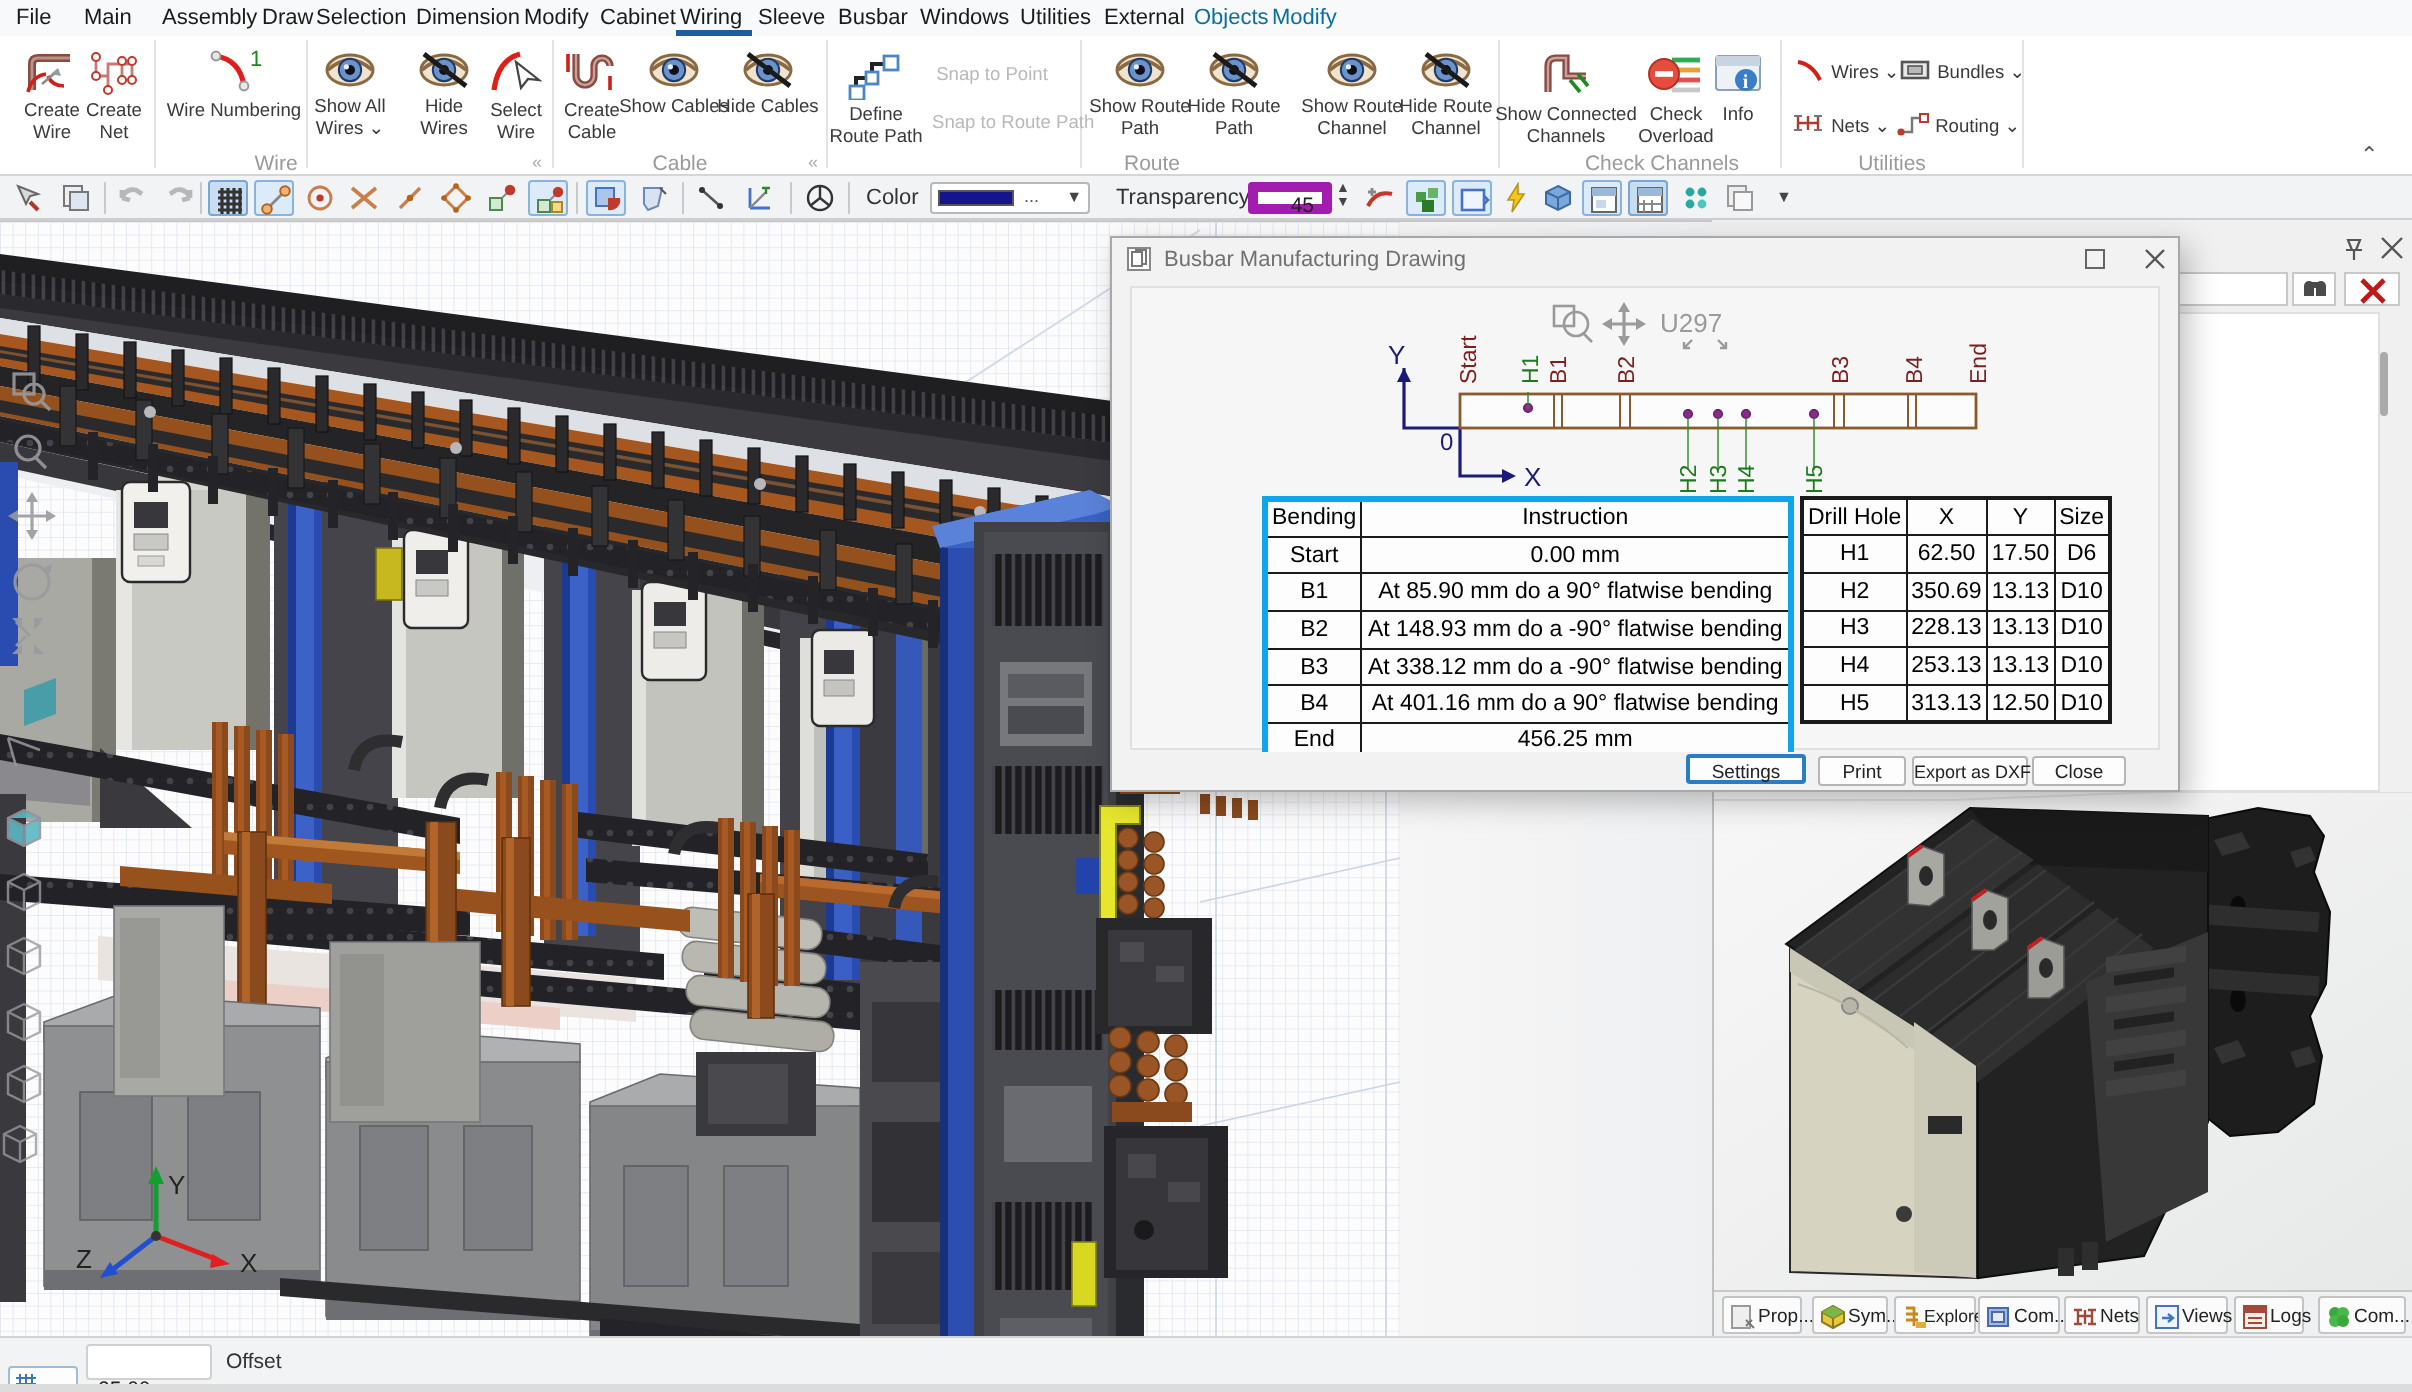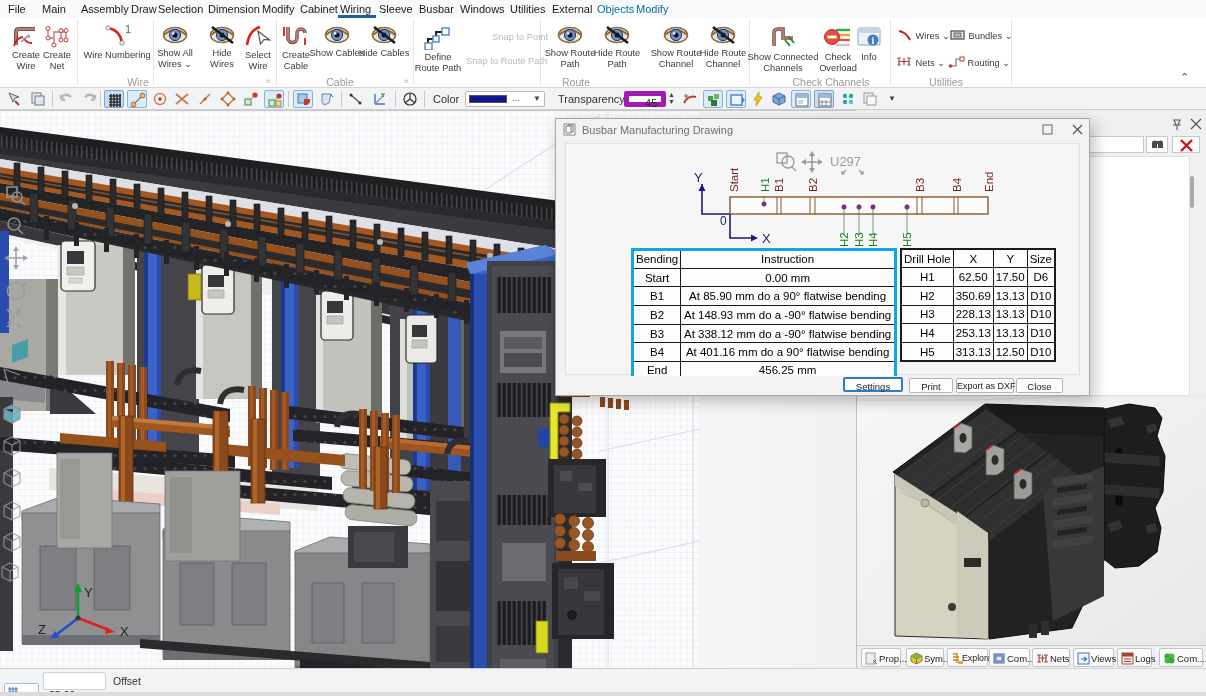--- a/index.html
+++ b/index.html
@@ -147,21 +147,21 @@
         </svg>Show Cables</div>
 <div class="ritem" style="left:354px;width:60px"><svg class="ic" width="26" height="22" viewBox="0 0 26 20">
           <use href="#eyes"></use>
         </svg>Hide Cables</div>
 <div class="ritem" style="left:410px;width:56px"><svg class="ic" width="28" height="26" viewBox="0 0 28 26">
           <path d="M4 22 v-7 h8 v-7 h9" fill="none" stroke="#222" stroke-width="2"></path>
           <rect x="1" y="19" width="7" height="7" fill="#fff" stroke="#4a86c8" stroke-width="1.4"></rect>
           <rect x="9" y="12" width="6" height="6" fill="#fff" stroke="#4a86c8" stroke-width="1.4"></rect>
           <rect x="18" y="4" width="7" height="7" fill="#fff" stroke="#4a86c8" stroke-width="1.4"></rect>
         </svg>Define<br>Route Path</div>
-<div class="ritem gray" style="left:468px;width:80px;top:14px;text-align:right">Snap to Point</div>
+<div class="ritem gray" style="left:456px;width:80px;top:14px;text-align:center">Snap to Point</div>
 <div class="ritem gray" style="left:466px;width:110px;top:38px;text-align:left">Snap to Route Path</div>
 <div class="ritem" style="left:542px;width:56px"><svg class="ic" width="26" height="22" viewBox="0 0 26 20">
           <use href="#eyeo"></use>
         </svg>Show Route<br>Path</div>
 <div class="ritem" style="left:590px;width:54px"><svg class="ic" width="26" height="22" viewBox="0 0 26 20">
           <use href="#eyes"></use>
         </svg>Hide Route<br>Path</div>
 <div class="ritem" style="left:646px;width:60px"><svg class="ic" width="26" height="22" viewBox="0 0 26 20">
           <use href="#eyeo"></use>
         </svg>Show Route<br>Channel</div>

